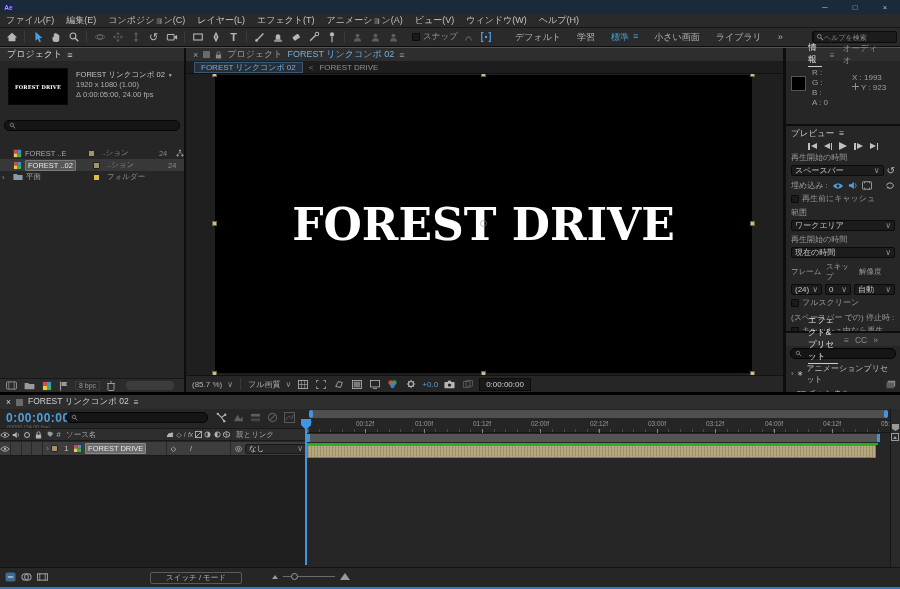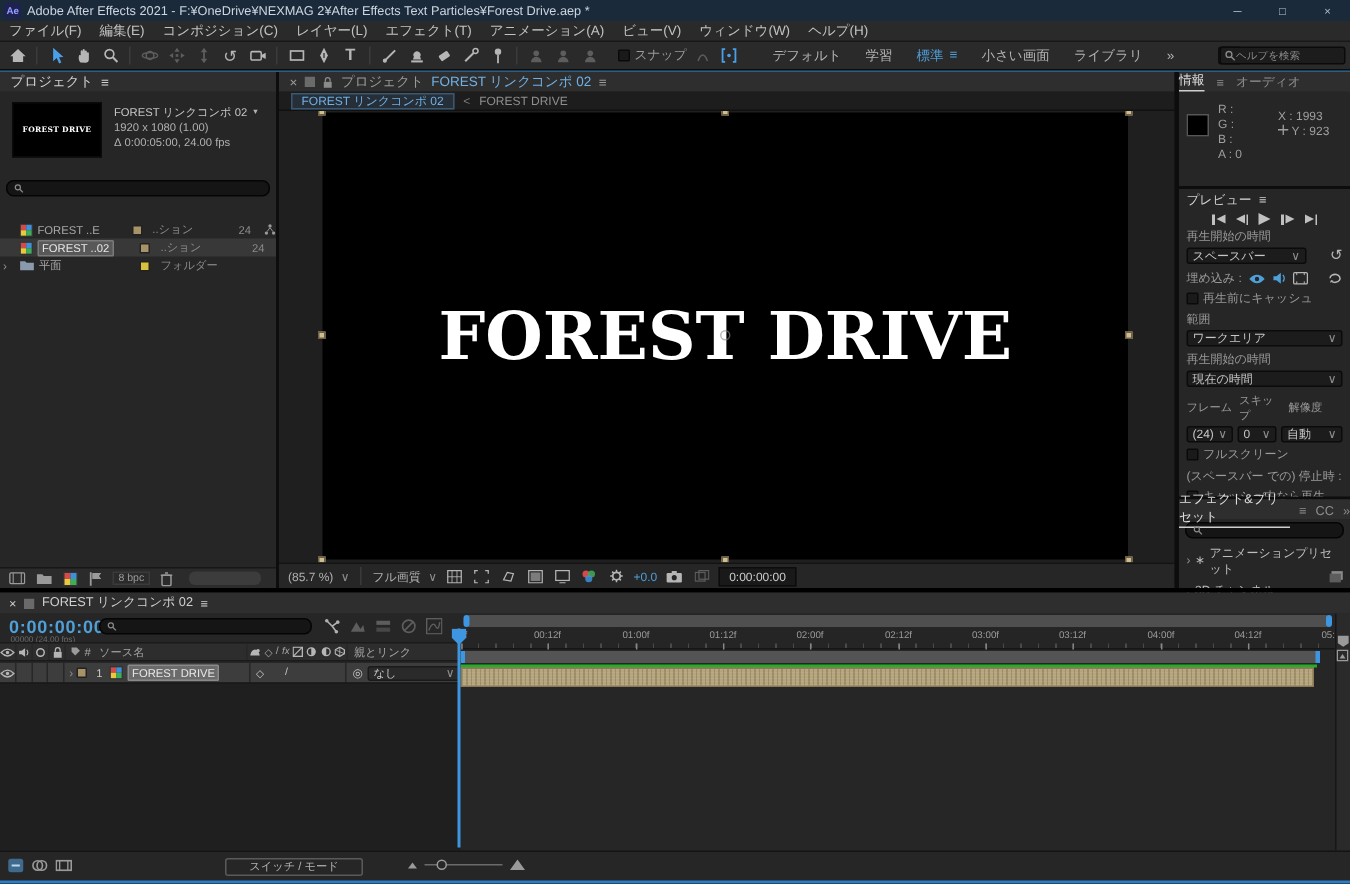--- a/index.html
+++ b/index.html
@@ -79,21 +79,21 @@
 #frame{position:absolute;left:29px;top:1px;width:537px;height:298px;background:#000;display:flex;align-items:center;justify-content:center}
 #frame .txt{color:#fff;font-family:"DejaVu Serif",serif;font-weight:bold;font-size:44px;letter-spacing:0px;white-space:nowrap}
 .hdl{position:absolute;width:5px;height:5px;background:#cdbd92;border:1px solid #6e6143}
 #anchor{position:absolute;left:50%;top:50%;width:7px;height:7px;margin:-4px;border:1px solid #8a8a8a;border-radius:50%;opacity:.6}
 #cfoot{position:absolute;bottom:0;left:0;right:0;height:17px;background:#262626;border-top:1px solid #121212;display:flex;align-items:center;font-size:8px;color:#b0b0b0;gap:5px;padding:0 6px}
 .tc{background:#191919;border:1px solid #0c0c0c;padding:1px 6px;color:#cfcfcf}
 .mini{width:13px;height:12px;display:flex;align-items:center;justify-content:center}
 
 
 #rp{left:786px;top:48px;width:114px;height:344px;background:#262626;font-size:8px}
-.rtabs{height:13px;display:flex;align-items:center;gap:8px;padding:0 0;font-size:8.5px;color:#8f8f8f;background:#2e2e2e}
+.rtabs{height:13px;display:flex;align-items:center;gap:8px;padding:0 22px;font-size:8.5px;color:#8f8f8f;background:#2e2e2e}
 .rtabs .on{color:#e2e2e2;border-bottom:1px solid #cfcfcf}
 #infoc{position:absolute;top:16px;left:0;right:0;height:60px}
 #swatch{position:absolute;left:5px;top:12px;width:15px;height:15px;background:#000;border:1px solid #565656}
 #rgba{position:absolute;left:26px;top:4px;line-height:10px;color:#9f9f9f}
 #xy{position:absolute;left:66px;top:9px;line-height:10px;color:#9f9f9f}
 .rdiv{height:2px;background:#0d0d0d}
 #prev{position:absolute;top:78px;left:0;right:0;height:205px;background:#262626;padding:2px 5px;color:#9a9a9a}
 #prev .row{display:flex;align-items:center;margin-top:2px}
 .dd{flex:1;height:11px;background:#1c1c1c;border:1px solid #0b0b0b;border-radius:2px;display:flex;align-items:center;justify-content:space-between;padding:0 3px;color:#c6c6c6}
 .transport{justify-content:center;gap:7px;margin:3px 0 2px}
@@ -150,21 +150,20 @@
 .ztrack{width:52px;height:1px;background:#6a6a6a;position:relative}
 .zknob{position:absolute;left:8px;top:-3px;width:7px;height:7px;border:1px solid #9a9a9a;border-radius:50%;background:#262626}
 #btmblue{left:0;top:587px;width:900px;height:2px;background:#2d7dc4}
 .arrow{font-size:8px;color:#8f8f8f}
 </style>
 </head>
 <body>
 
 <div class="ab" id="titlebar">
   <span id="appbadge">Ae</span>
-  <span>Adobe After Effects 2021 - F:¥OneDrive¥NEXMAG 2¥After Effects Text Particles¥Forest Drive.aep *</span>
   <span class="sp"></span>
   <span class="winbtn">─</span>
   <span class="winbtn">□</span>
   <span class="winbtn">×</span>
 </div>
 
 <div class="ab" id="menubar">
   <span>ファイル(F)</span>
   <span>編集(E)</span>
   <span>コンポジション(C)</span>
@@ -618,21 +617,21 @@
       <span class="tb">
           <span class="bar"></span>
           <span class="trr"></span>
         </span>
       <span class="tb">
           <span class="trr"></span>
           <span class="bar"></span>
         </span>
     </div>
     <div>再生開始の時間</div>
-    <div class="row" style="gap:16px">
+    <div class="row" style="gap:3px">
       <span class="dd">
           <span>スペースバー</span>
           <span class="arrow">∨</span>
         </span>
       <span class="ic" style="font-size:10px">↺</span>
     </div>
     <div class="row" style="gap:4px;margin-top:4px">
       <span>埋め込み :</span>
       <span class="ic blue">
           <svg width="12" height="8" viewBox="0 0 14 8">

